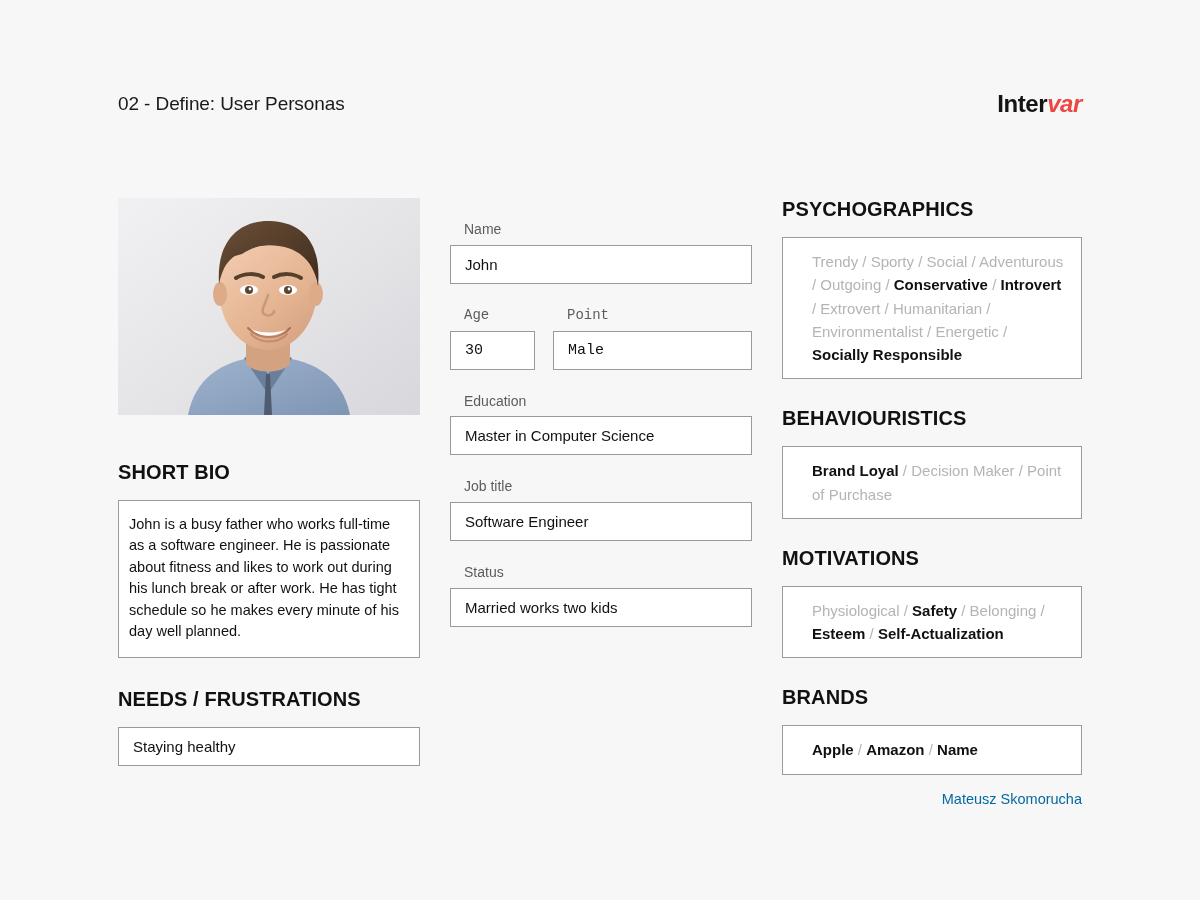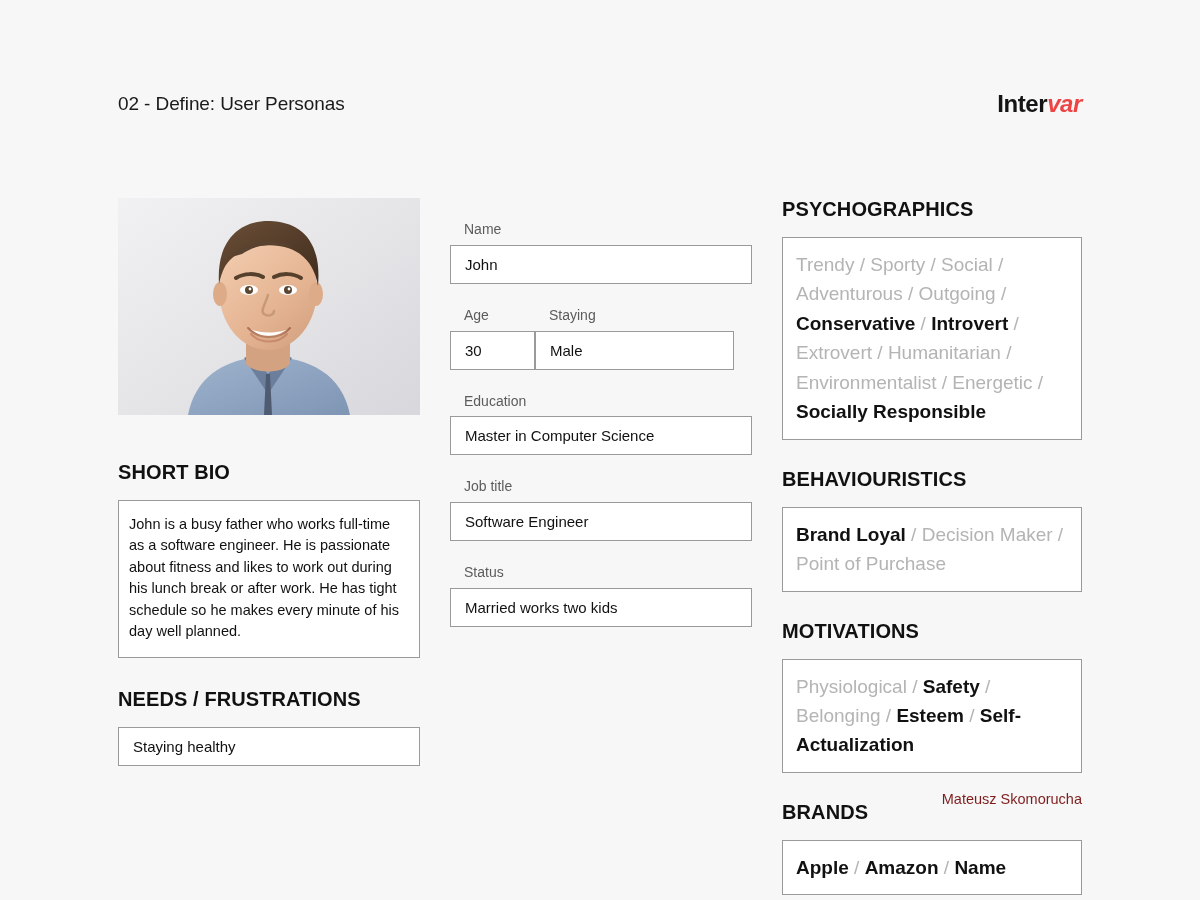--- a/index.html
+++ b/index.html
@@ -86,22 +86,22 @@
     font-size: 15px;
     color: #111111;
   }
   .text-box {
     padding: 13px 16px 14px 10px;
     font-size: 14.5px;
     line-height: 1.48;
     color: #111111;
   }
   .tag-box {
-    padding: 12px 14px 12px 13px;
-    font-size: 19px;
+    padding: 12px 14px 12px 29px;
+    font-size: 15px;
     line-height: 1.55;
     color: #b4b4b4;
   }
   .tag-box b {
     color: #111111;
     font-weight: 700;
   }
   .tag-box .sep { color: #b4b4b4; font-weight: 400; }
 
   
@@ -116,35 +116,37 @@
 
   .short-bio-title { margin-top: 46px; }
   .bio-box { margin-top: 17px; width: 302px; }
   .needs-title { margin-top: 30px; }
   .needs-box { margin-top: 17px; width: 302px; }
 
   
   .mid-field { margin-top: 23px; }
   .row {
     display: flex;
+    gap: 18px;
+    font-family: Liberation Mono, monospace;
   }
   .row .cell-age   { width: 85px; }
   .row .cell-gender{ width: 199px; }
 
   
   .right-box { margin-top: 17px; width: 300px; }
   .right-title-gap { margin-top: 28px; }
 
   
   .footer {
     position: absolute;
     right: 118px;
     top: 791px;
     font-size: 14.5px;
-    color: #7f1d1d;
+    color: #0369a1;
     white-space: nowrap;
   }
 </style>
 </head>
 <body>
 
 <div class="page">
 
   <div class="header">
     <div class="deck-title">02 - Define: User Personas</div>
@@ -227,21 +229,21 @@
       <div class="field-label">Name</div>
       <div class="box input-box">John</div>
     </div>
 
     <div class="mid-field row">
       <div class="cell-age">
         <div class="field-label">Age</div>
         <div class="box input-box">30</div>
       </div>
       <div class="cell-gender">
-        <div class="field-label">Staying</div>
+        <div class="field-label">Point</div>
         <div class="box input-box">Male</div>
       </div>
     </div>
 
     <div class="mid-field">
       <div class="field-label">Education</div>
       <div class="box input-box">Master in Computer Science</div>
     </div>
 
     <div class="mid-field">

